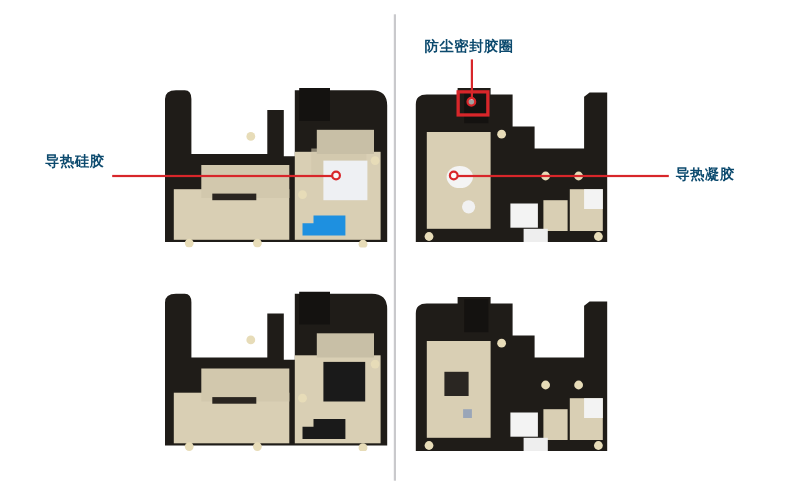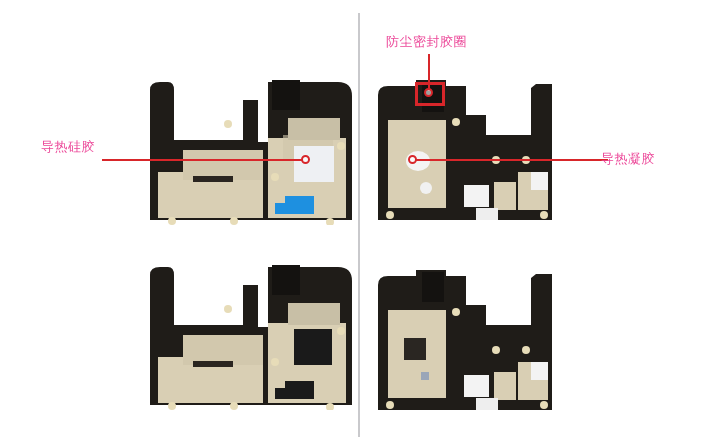--- a/index.html
+++ b/index.html
@@ -2,21 +2,21 @@
 <html><head>
 <meta charset="utf-8">
 <style>
   html, body { margin: 0; padding: 0; }
   body {
     width: 728px; height: 445px; background: #ffffff; position: relative; overflow: hidden;
     font-family: "DejaVu Sans", "Liberation Sans", sans-serif;
   }
   .abs { position: absolute; }
   .divider { left: 358px; top: 13px; width: 2px; height: 424px; background: #c9c9cc; }
-  .label { color: #ec4899; font-weight: normal; font-size: 13px; letter-spacing: 0.5px; white-space: nowrap; }
+  .label { color: #0c4a6e; font-weight: bold; font-size: 13px; letter-spacing: 0.5px; white-space: nowrap; }
   .redline { background: #d8262a; height: 2px; }
   .redvline { background: #d8262a; width: 2px; }
   .pin { width: 9px; height: 9px; border: 2px solid #d8262a; border-radius: 50%; background: rgba(255,255,255,0.6); box-sizing: border-box; }
   .redbox { border: 3px solid #d8262a; box-sizing: border-box; }
   svg.board { position: absolute; }
 </style>
 </head>
 <body>
 
 <div class="abs divider"></div>
@@ -79,21 +79,21 @@
   <circle cx="150" cy="80" r="4" fill="#e7dcb8"></circle>
 </svg>
 
 <div class="abs label" style="left:386px;top:33px;">防尘密封胶圈</div>
 <div class="abs redvline" style="left:428px;top:54px;height:37px;"></div>
 <div class="abs redbox" style="left:415px;top:82px;width:30px;height:24px;"></div>
 <div class="abs pin" style="left:424px;top:88px;"></div>
 
 <div class="abs pin" style="left:408px;top:155px;"></div>
 <div class="abs redline" style="left:416px;top:159px;width:192px;"></div>
-<div class="abs label" style="left:601px;top:150px;">导热凝胶</div>
+<div class="abs label" style="left:614px;top:150px;">导热凝胶</div>
 
 <svg class="board" style="left:148px;top:265px" width="205" height="145" viewBox="0 0 205 145">
   <path d="M2 10 Q2 2 12 2 L20 2 Q26 2 26 10 L26 60 L95 60 L95 20 L110 20 L110 62 L120 62 L120 2 L190 2 Q204 2 204 16 L204 140 L2 140 Z" fill="#1f1c18"></path>
   <rect x="10" y="92" width="105" height="46" fill="#d9cfb4"></rect>
   <rect x="35" y="70" width="80" height="30" fill="#d2c8ad"></rect>
   <rect x="45" y="96" width="40" height="6" fill="#2a2520"></rect>
   <rect x="125" y="100" width="30" height="30" fill="#f3f3f3"></rect>
   <rect x="120" y="58" width="78" height="80" fill="#d9cfb4"></rect>
   <rect x="140" y="38" width="52" height="22" fill="#c8bfa6"></rect>
   <rect x="124" y="0" width="28" height="30" fill="#141210"></rect>

